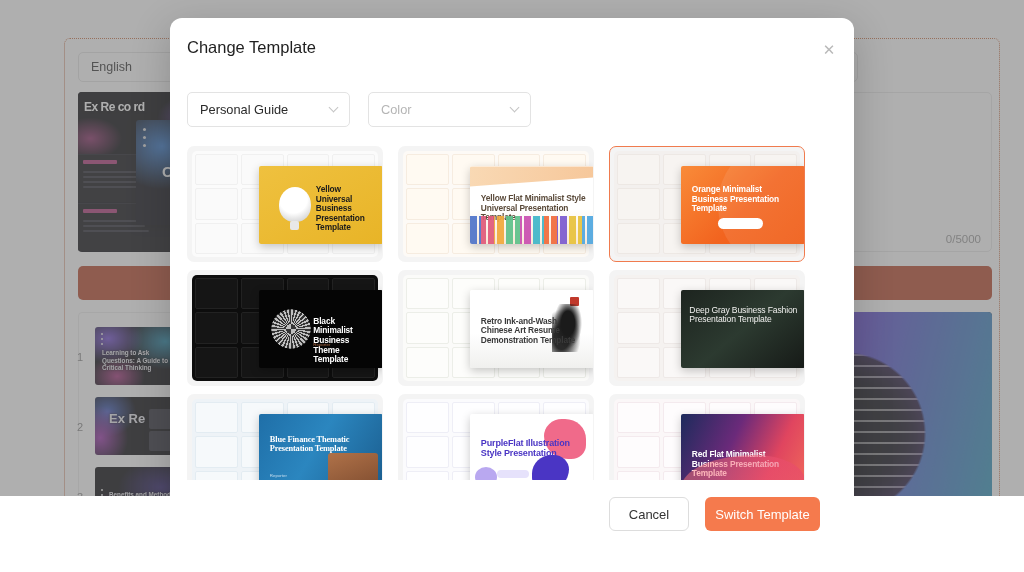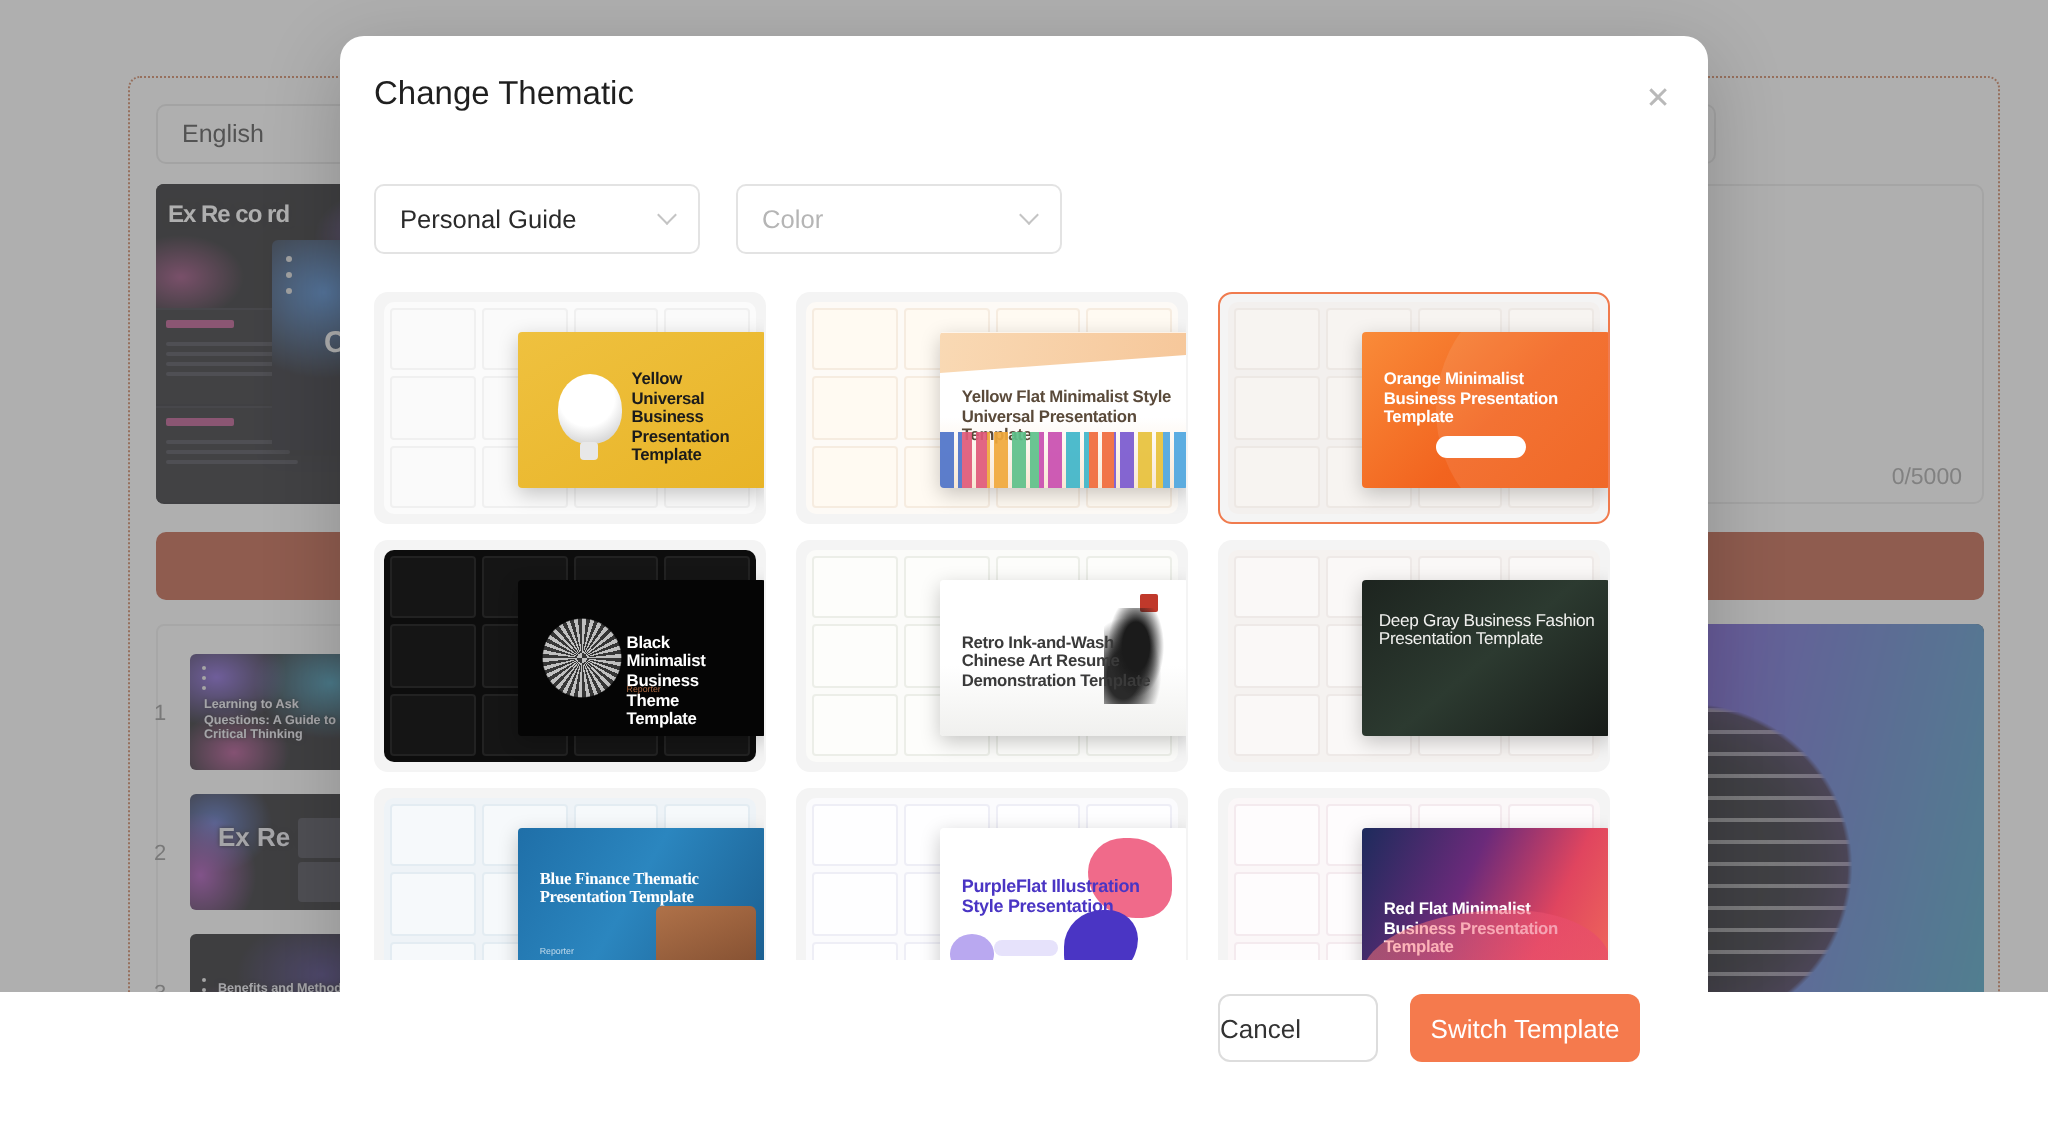--- a/index.html
+++ b/index.html
@@ -248,21 +248,21 @@
   .c9 .hero:after { content:''; position:absolute; left:0; bottom:0; width:100%; height:48%;
     background:linear-gradient(90deg, rgba(255,120,120,.5), rgba(230,70,110,.55));
     border-radius:60% 40% 0 0 / 90% 70% 0 0; }
   .c9 .hero-txt { color:#fff; top:46%; }
 
   .modal-footer { position:absolute; left:0; right:0; bottom:0; height:76px; background:#fff; }
   .btn-cancel {
     position:absolute; left:609px; top:497px; width:80px; height:34px;
     border:1px solid #ddd; border-radius:6px; background:#fff;
     font-size:13px; color:#333; cursor:pointer;
-    display:flex; align-items:center; justify-content:flex-start;
+    display:flex; align-items:center; justify-content:center;
   }
   .btn-switch {
     position:absolute; left:705px; top:497px; width:115px; height:34px;
     border:none; border-radius:6px; background:#f57a4d; color:#fff;
     font-size:13px; cursor:pointer;
     display:flex; align-items:center; justify-content:center;
   }
 </style>
 </head>
 <body>
@@ -361,21 +361,21 @@
           <i style="height:34px"></i>
       </div>
       <div class="stage-title">Critical Thinking</div>
     </div>
   </div>
 
   <div class="scrim"></div>
 
   <div class="modal"></div>
 
-  <div class="modal-title">Change Thematic</div>
+  <div class="modal-title">Change Template</div>
   <div class="modal-close">✕</div>
 
   <div class="filters">
     <div class="select">
       <span class="val">Personal Guide</span>
       <span class="chev"></span>
     </div>
     <div class="select ph">
       <span class="val">Color</span>
       <span class="chev"></span>

